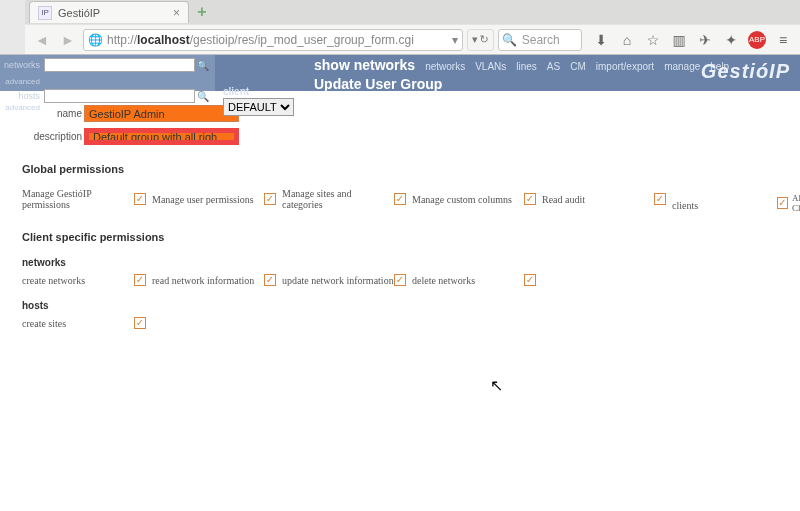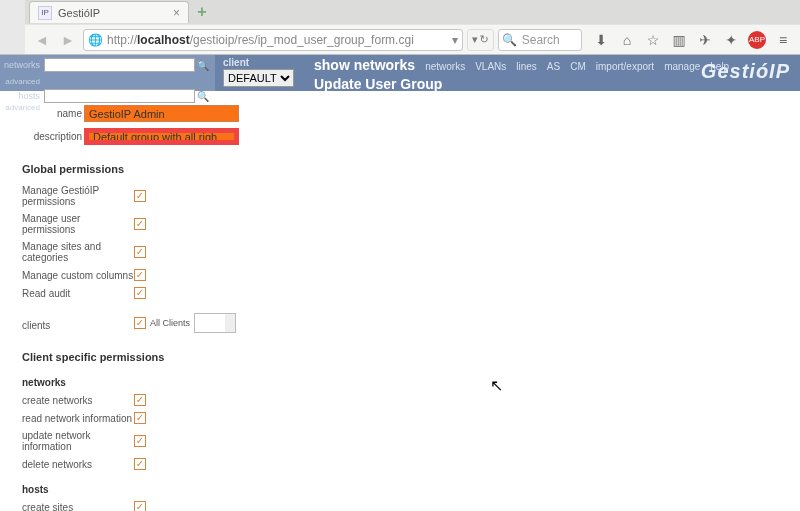--- a/index.html
+++ b/index.html
@@ -142,21 +142,21 @@
   .top-left .mag-small {
     color:#e8eef6; font-size:10px; justify-self:center; cursor:pointer;
   }
   .top-mid {
     flex:1;
     display:flex;
     flex-direction:column;
     padding: 2px 8px;
     gap: 3px;
   }
-  .client-row { display:flex; align-items:center; gap:6px; }
+  .client-row { display:flex; align-items:center; gap:6px;margin-top:29px; }
   .client-row .clabel { color:#d7e1ef; font-size:10px; font-weight:bold;}
   .client-row select {
     height:18px; font-size:11px; border:1px solid #999;
   }
   .nav-row { display:flex; align-items:baseline; gap:10px; flex-wrap:wrap;}
   .nav-row .primary { color:#fff; font-weight:bold; font-size:14px;}
   .nav-row .link { color:#d7e1ef; font-size:10px; cursor:pointer;}
   .page-title-row {
     color:#fff; font-weight:bold; font-size:14px;
   }
@@ -179,21 +179,21 @@
     height:17px; border:1px solid #c07040; background:#f97316;
     font-size:11px; padding:0 4px; width: 155px; color:#333;
     outline:none;
   }
   .row input.name-input { border:1px solid #d08050; }
   .row input.desc-input { border:5px solid #ef4444; }
 
   .section-title { font-weight:bold; font-size:11px; margin: 18px 0 10px 0; color:#333;}
   .subsection { font-weight:bold; font-size:10px; margin: 14px 0 6px 0; color:#333;}
 
-  .perm-list { display:flex; flex-direction:column; gap:6px; }
+  .perm-list { display:flex; flex-direction:row; gap:6px;font-family:Liberation Serif, serif; }
   .perm-row { display:flex; align-items:center; }
   .perm-label { width: 112px; font-size:10px; color:#555; }
   .chk {
     width:12px; height:12px; border:1px solid #d6863e; background:#fff;
     display:inline-flex; align-items:center; justify-content:center;
     cursor:pointer;
   }
   .chk::after{
     content:"✓"; color:#d6863e; font-size:10px; line-height:10px;
   }

